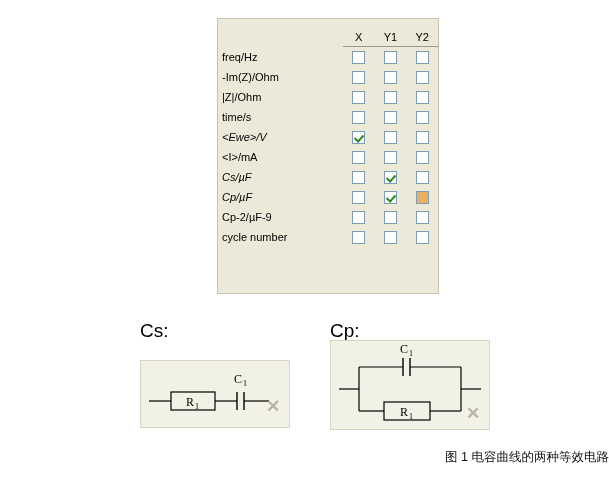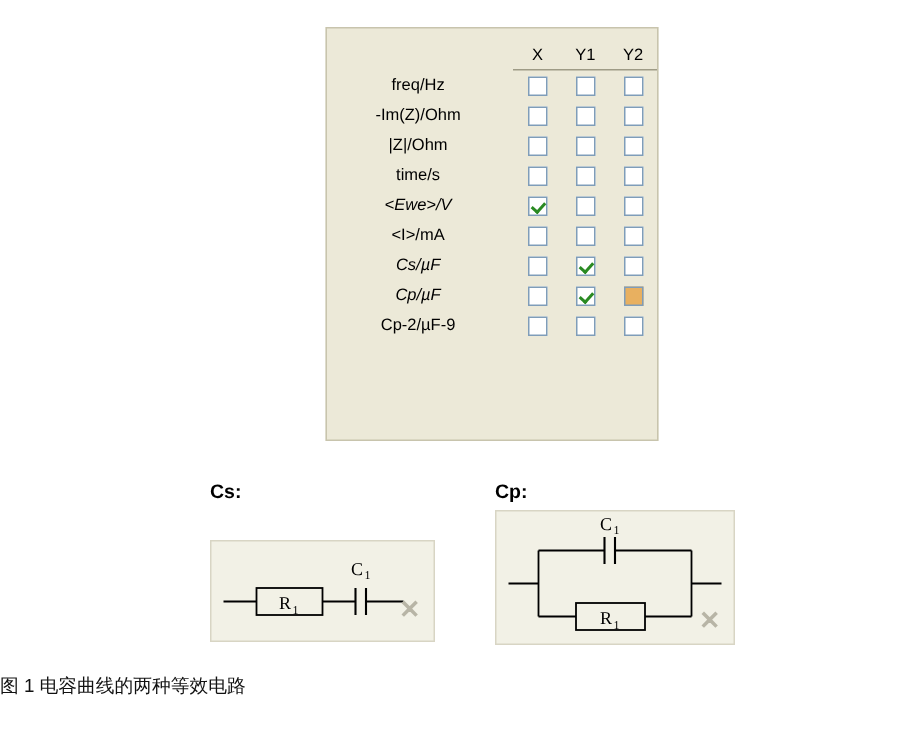--- a/index.html
+++ b/index.html
@@ -51,21 +51,21 @@
     height: 1px;
     padding: 0;
   }
   .head-rule {
     border-bottom: 1px solid #9e9b86;
     height: 1px;
     line-height: 1px;
     font-size: 0;
   }
   .lbl {
-    text-align: center;
+    text-align: left;
     padding-right: 7px !important;
     width: 120px;
     height: 20px;
     white-space: nowrap;
     font-size: 11.5px;
     margin-top: 11px;
   }
   .lbl.bold {
     font-weight: bold;
     font-style: italic;
@@ -97,22 +97,22 @@
     transform: rotate(42deg);
   }
   .chk.filled {
     background: #e8b060;
     border: 1px solid #7f9db9;
   }
 
   
   .circuit-label {
     position: absolute;
-    font-size: 13px;
-    font-weight: bold;
+    font-size: 19px;
+    font-weight: normal;
     color: #000000;
   }
   #cs-label { left: 140px; top: 320px; }
   #cp-label { left: 330px; top: 320px; }
 
   .circuit-box {
     position: absolute;
     background: #f2f1e6;
     border: 1px solid #d8d5c4;
     box-sizing: border-box;
@@ -142,21 +142,21 @@
   }
   #cs-x { left: 266px; top: 398px; }
   #cp-x { left: 466px; top: 405px; }
 
   
   #caption {
     position: absolute;
     left: 0;
     top: 449px;
     width: 609px;
-    text-align: left;
+    text-align: right;
     font-size: 12.5px;
     color: #111111;
     font-family: "Liberation Sans", sans-serif;
   }
 </style>
 </head>
 <body>
 
 <div id="var-panel">
   <table id="var-table">
@@ -221,20 +221,26 @@
       <td class="cell"><span class="chk"></span></td>
       <td class="cell"><span class="chk checked"></span></td>
       <td class="cell"><span class="chk filled"></span></td>
     </tr>
     <tr>
       <td class="lbl">Cp-2/µF-9</td>
       <td class="cell"><span class="chk"></span></td>
       <td class="cell"><span class="chk"></span></td>
       <td class="cell"><span class="chk"></span></td>
     </tr>
+    <tr>
+      <td class="lbl">cycle number</td>
+      <td class="cell"><span class="chk"></span></td>
+      <td class="cell"><span class="chk"></span></td>
+      <td class="cell"><span class="chk"></span></td>
+    </tr>
   </tbody>
     </table>
 </div>
 
 <div class="circuit-label" id="cs-label">
   <span>Cs:</span>
 </div>
 
 <div class="circuit-box" id="cs-box">
   <svg width="148" height="66" viewBox="0 0 148 66">

